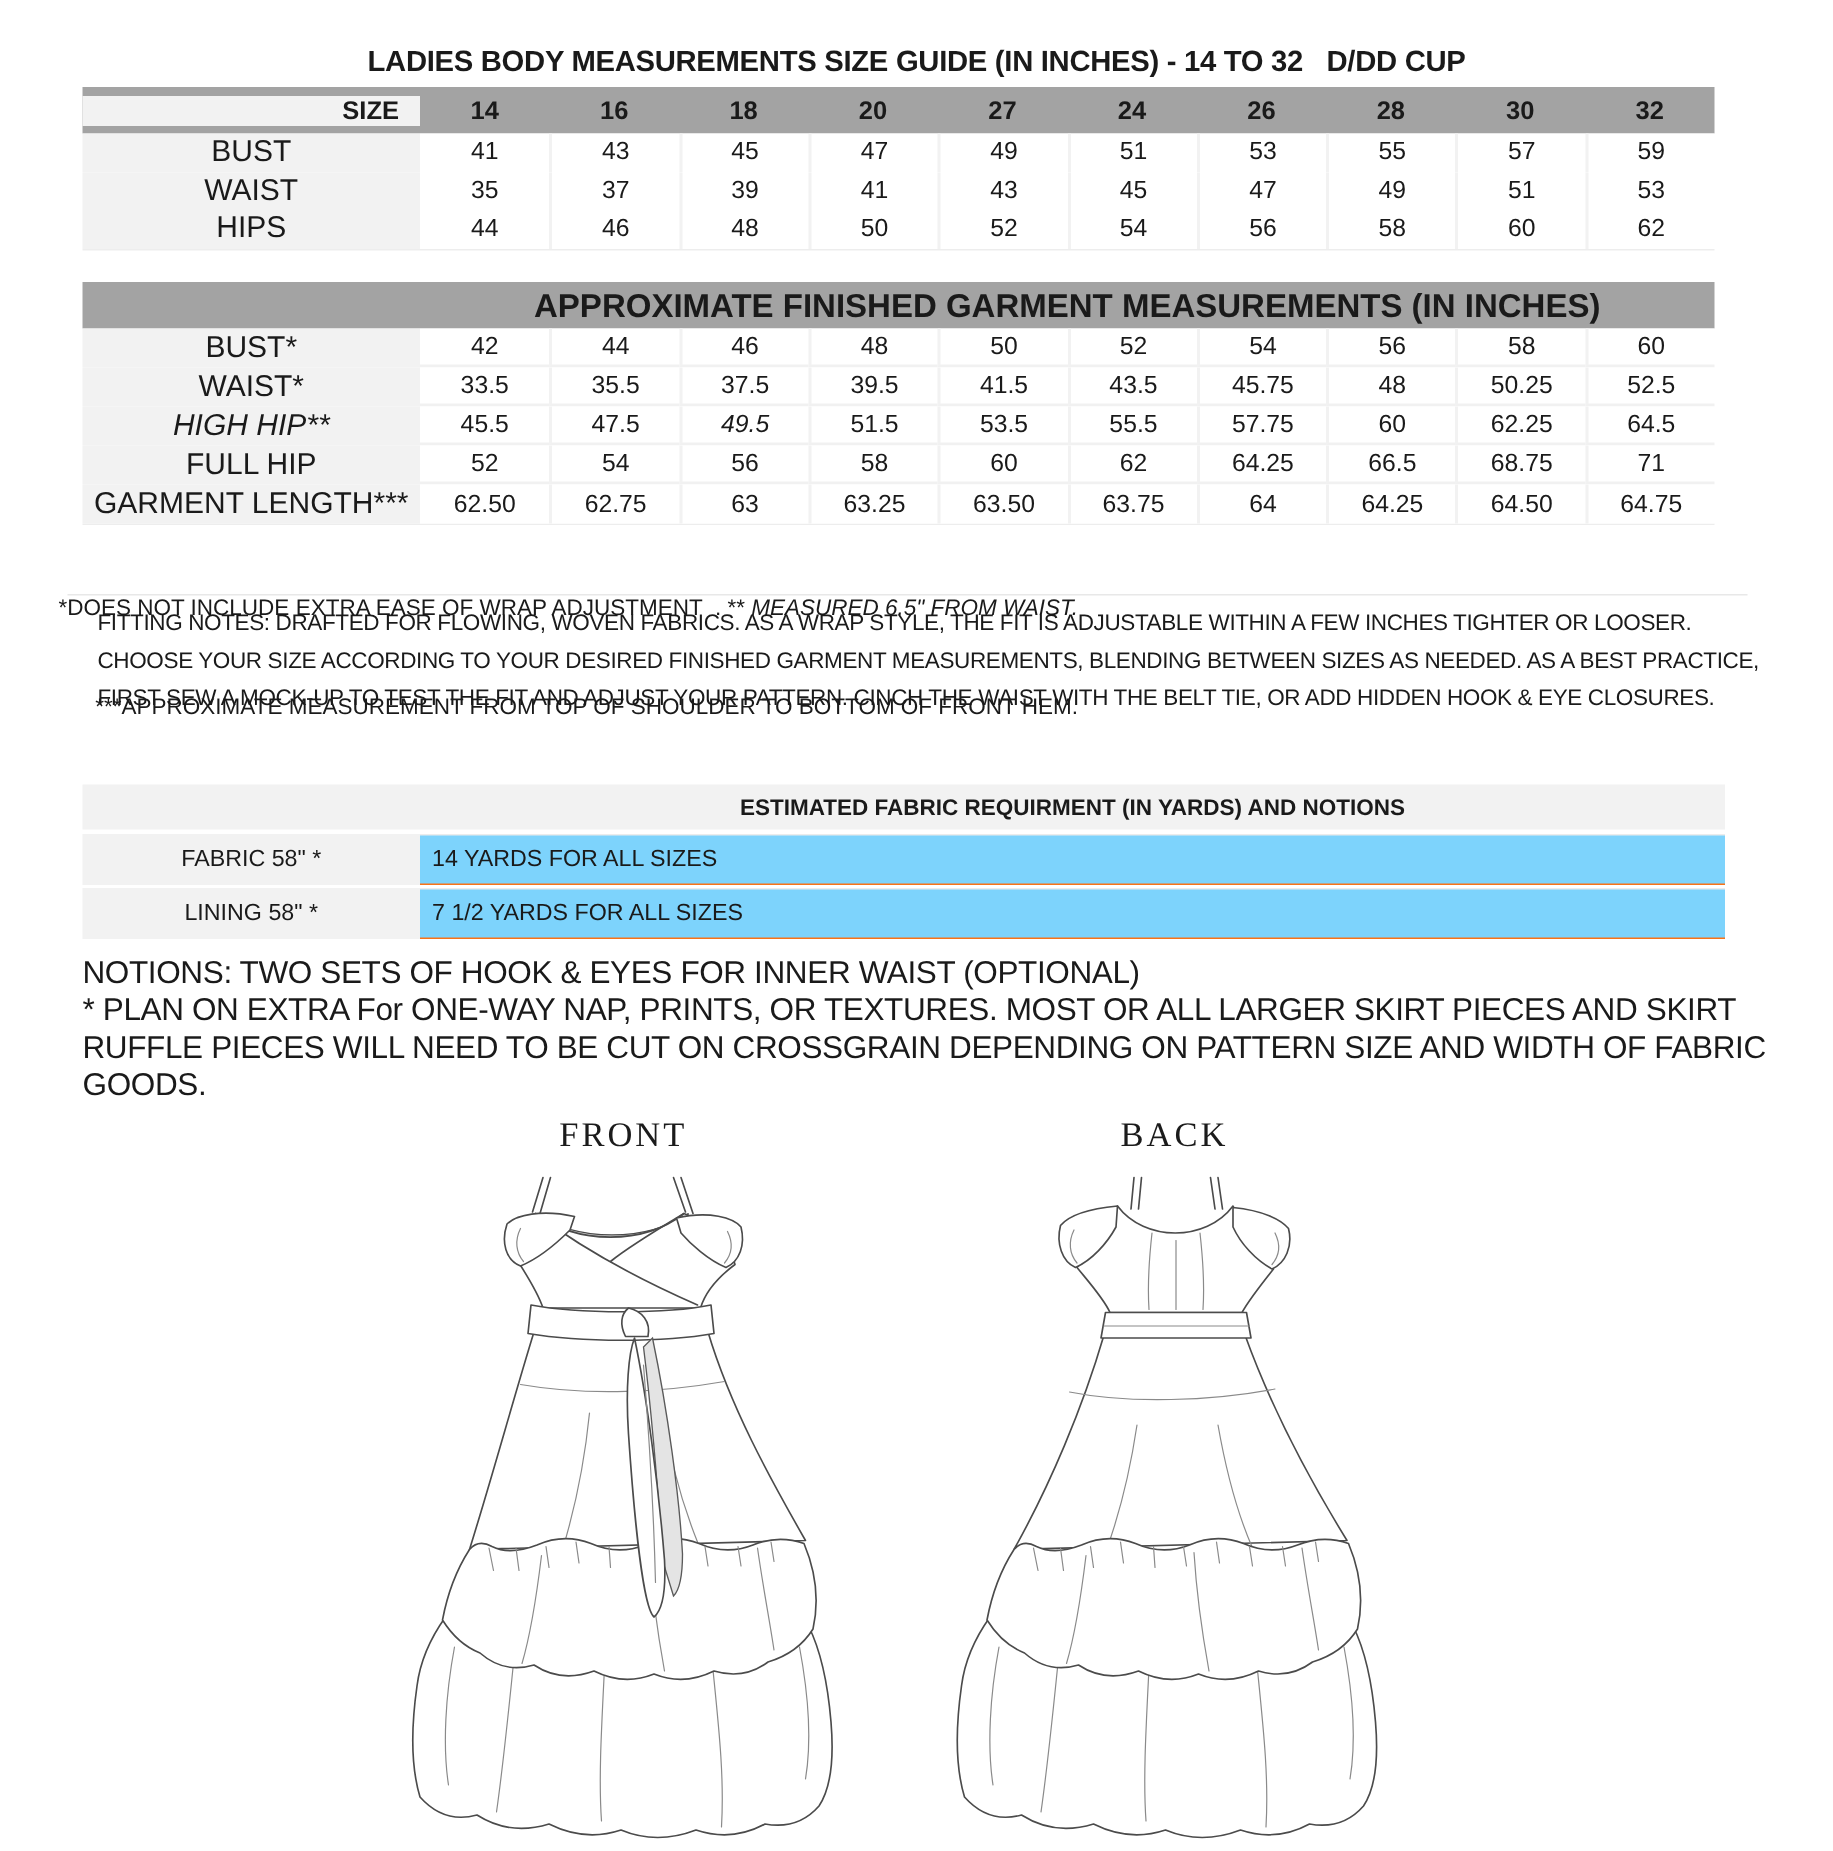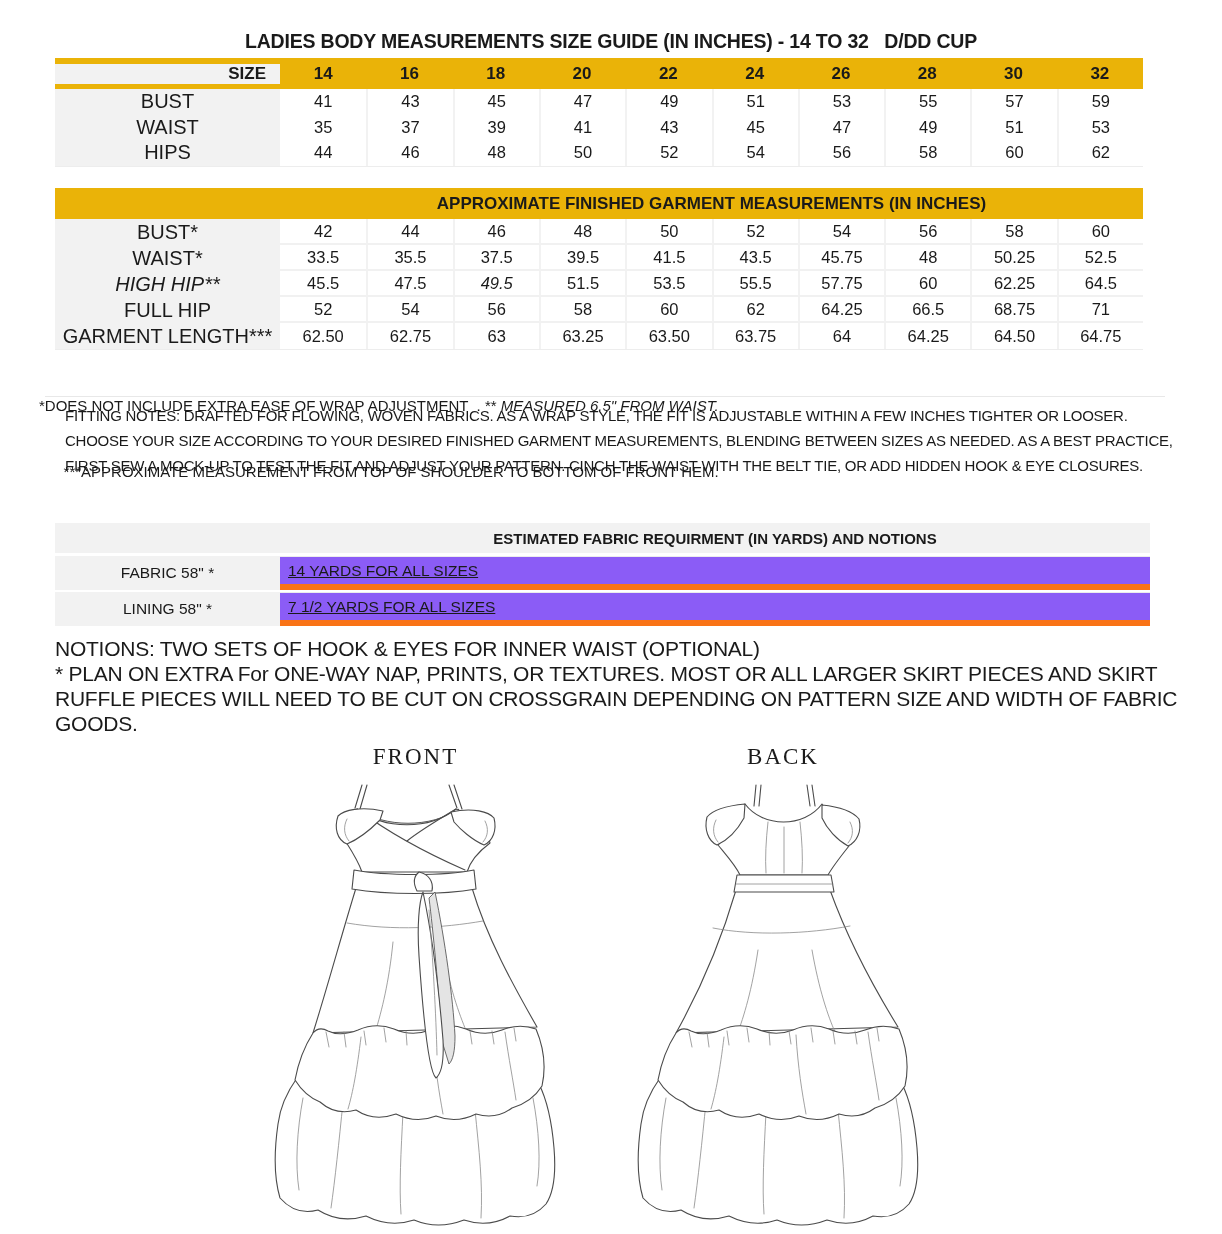--- a/index.html
+++ b/index.html
@@ -7,54 +7,54 @@
   body { font-family:"Liberation Sans", sans-serif; color:#1a1a1a; }
   .page { position:relative; width:1222px; height:1234px; margin:0 auto; background:#fff; overflow:hidden;border-radius:18px; }
 
   .title { position:absolute; top:30px; left:0; width:1222px; text-align:center;
            font-size:19.5px; font-weight:bold; letter-spacing:-0.2px; white-space:pre; }
 
   
   .mtable { position:absolute; left:55px; width:1088px; }
   .t-body { border-bottom:1px solid #ededed; }
   .grid   { display:grid; grid-template-columns:225px repeat(10,1fr); }
-  .g-head { background:#eab308; height:31px; align-items:center; }
+  .g-head { background:#a3a3a3; height:31px; align-items:center; }
   .g-row  { height:25.6px; align-items:stretch; }
   .g-row2 { height:26px; align-items:stretch; }
   .lblcell{ background:#f2f2f2; display:flex; align-items:center; justify-content:center;
             font-size:20px; white-space:pre; }
   .lbl-right { justify-content:flex-end; padding-right:14px; font-weight:bold; font-size:17px; }
   .numhead{ display:flex; align-items:center; justify-content:center; font-weight:bold; font-size:17px; }
   .cell   { background:#ffffff; display:flex; align-items:center; justify-content:center;
             font-size:16.5px; border-left:2px solid #f2f2f2; }
   .cell.first { border-left:none; }
   .rowline .cell { border-bottom:2px solid #f1f1f1; }
   .it     { font-style:italic; }
   .t2-title { grid-column:2 / span 10; display:flex; align-items:center; justify-content:center;
-              font-weight:bold; font-size:17px; }
+              font-weight:bold; font-size:22px; }
 
   
   .footnotes { position:absolute; left:39px; top:351px; font-size:15px; line-height:22px; white-space:pre;text-align:right; }
   .divider  { position:absolute; left:45px; top:396px; width:1120px; height:1px; background:#e8e8e8; }
   .fitting  { position:absolute; left:65px; top:403px; width:1125px; font-size:15px;
               line-height:25px; letter-spacing:-0.25px; }
   .notions  { position:absolute; left:55px; top:636px; width:1125px; font-size:21px;
               line-height:25px; letter-spacing:-0.25px; }
   .notions .nline { display:block; }
 
   
   .fabric { position:absolute; left:55px; top:523px; width:1095px; }
   .f-grid { display:grid; grid-template-columns:225px 1fr; }
   .f-head { background:#f2f2f2; height:30px; }
   .f-title{ display:flex; align-items:center; justify-content:center; font-weight:bold; font-size:15px; }
   .f-row  { height:34px; margin-top:3px; }
   .f-lbl  { background:#f2f2f2; display:flex; align-items:center; justify-content:center;
             font-size:15.5px; white-space:pre; }
-  .f-val  { background:#8b5cf6; display:flex; align-items:center; padding-left:8px; font-size:15.5px;
-            border-top:1px solid #ececec; border-bottom:6px solid #f97316;text-decoration:underline; }
+  .f-val  { background:#7dd3fc; display:flex; align-items:center; padding-left:8px; font-size:15.5px;
+            border-top:1px solid #ececec; border-bottom:1px solid #f97316; }
 
   
   .figures { position:absolute; top:736px; left:0; width:994px; height:498px;text-decoration:underline; }
   .fig-label { position:absolute; top:8px; text-align:center;
                font-family:"Liberation Serif", serif; font-size:23px; letter-spacing:2px; color:#1b1b1b; }
   .fig-label.front { left:243px; width:345px; }
   .fig-label.back  { left:608px; width:350px; }
   .fig-svg { position:absolute; top:44px; }
   .fig-svg.front { left:243px; }
   .fig-svg.back  { left:608px; }
@@ -71,21 +71,21 @@
 
   <div class="title">LADIES BODY MEASUREMENTS SIZE GUIDE (IN INCHES) - 14 TO 32   D/DD CUP</div>
 
   <div class="mtable" style="top:58px;">
     <div class="grid g-head">
       <div class="lblcell lbl-right">SIZE</div>
       <div class="numhead">14</div>
       <div class="numhead">16</div>
       <div class="numhead">18</div>
       <div class="numhead">20</div>
-      <div class="numhead">22</div>
+      <div class="numhead">27</div>
       <div class="numhead">24</div>
       <div class="numhead">26</div>
       <div class="numhead">28</div>
       <div class="numhead">30</div>
       <div class="numhead">32</div>
     </div>
     <div class="t-body">
       <div class="grid g-row">
         <div class="lblcell">BUST</div>
         <div class="cell first">41</div>

